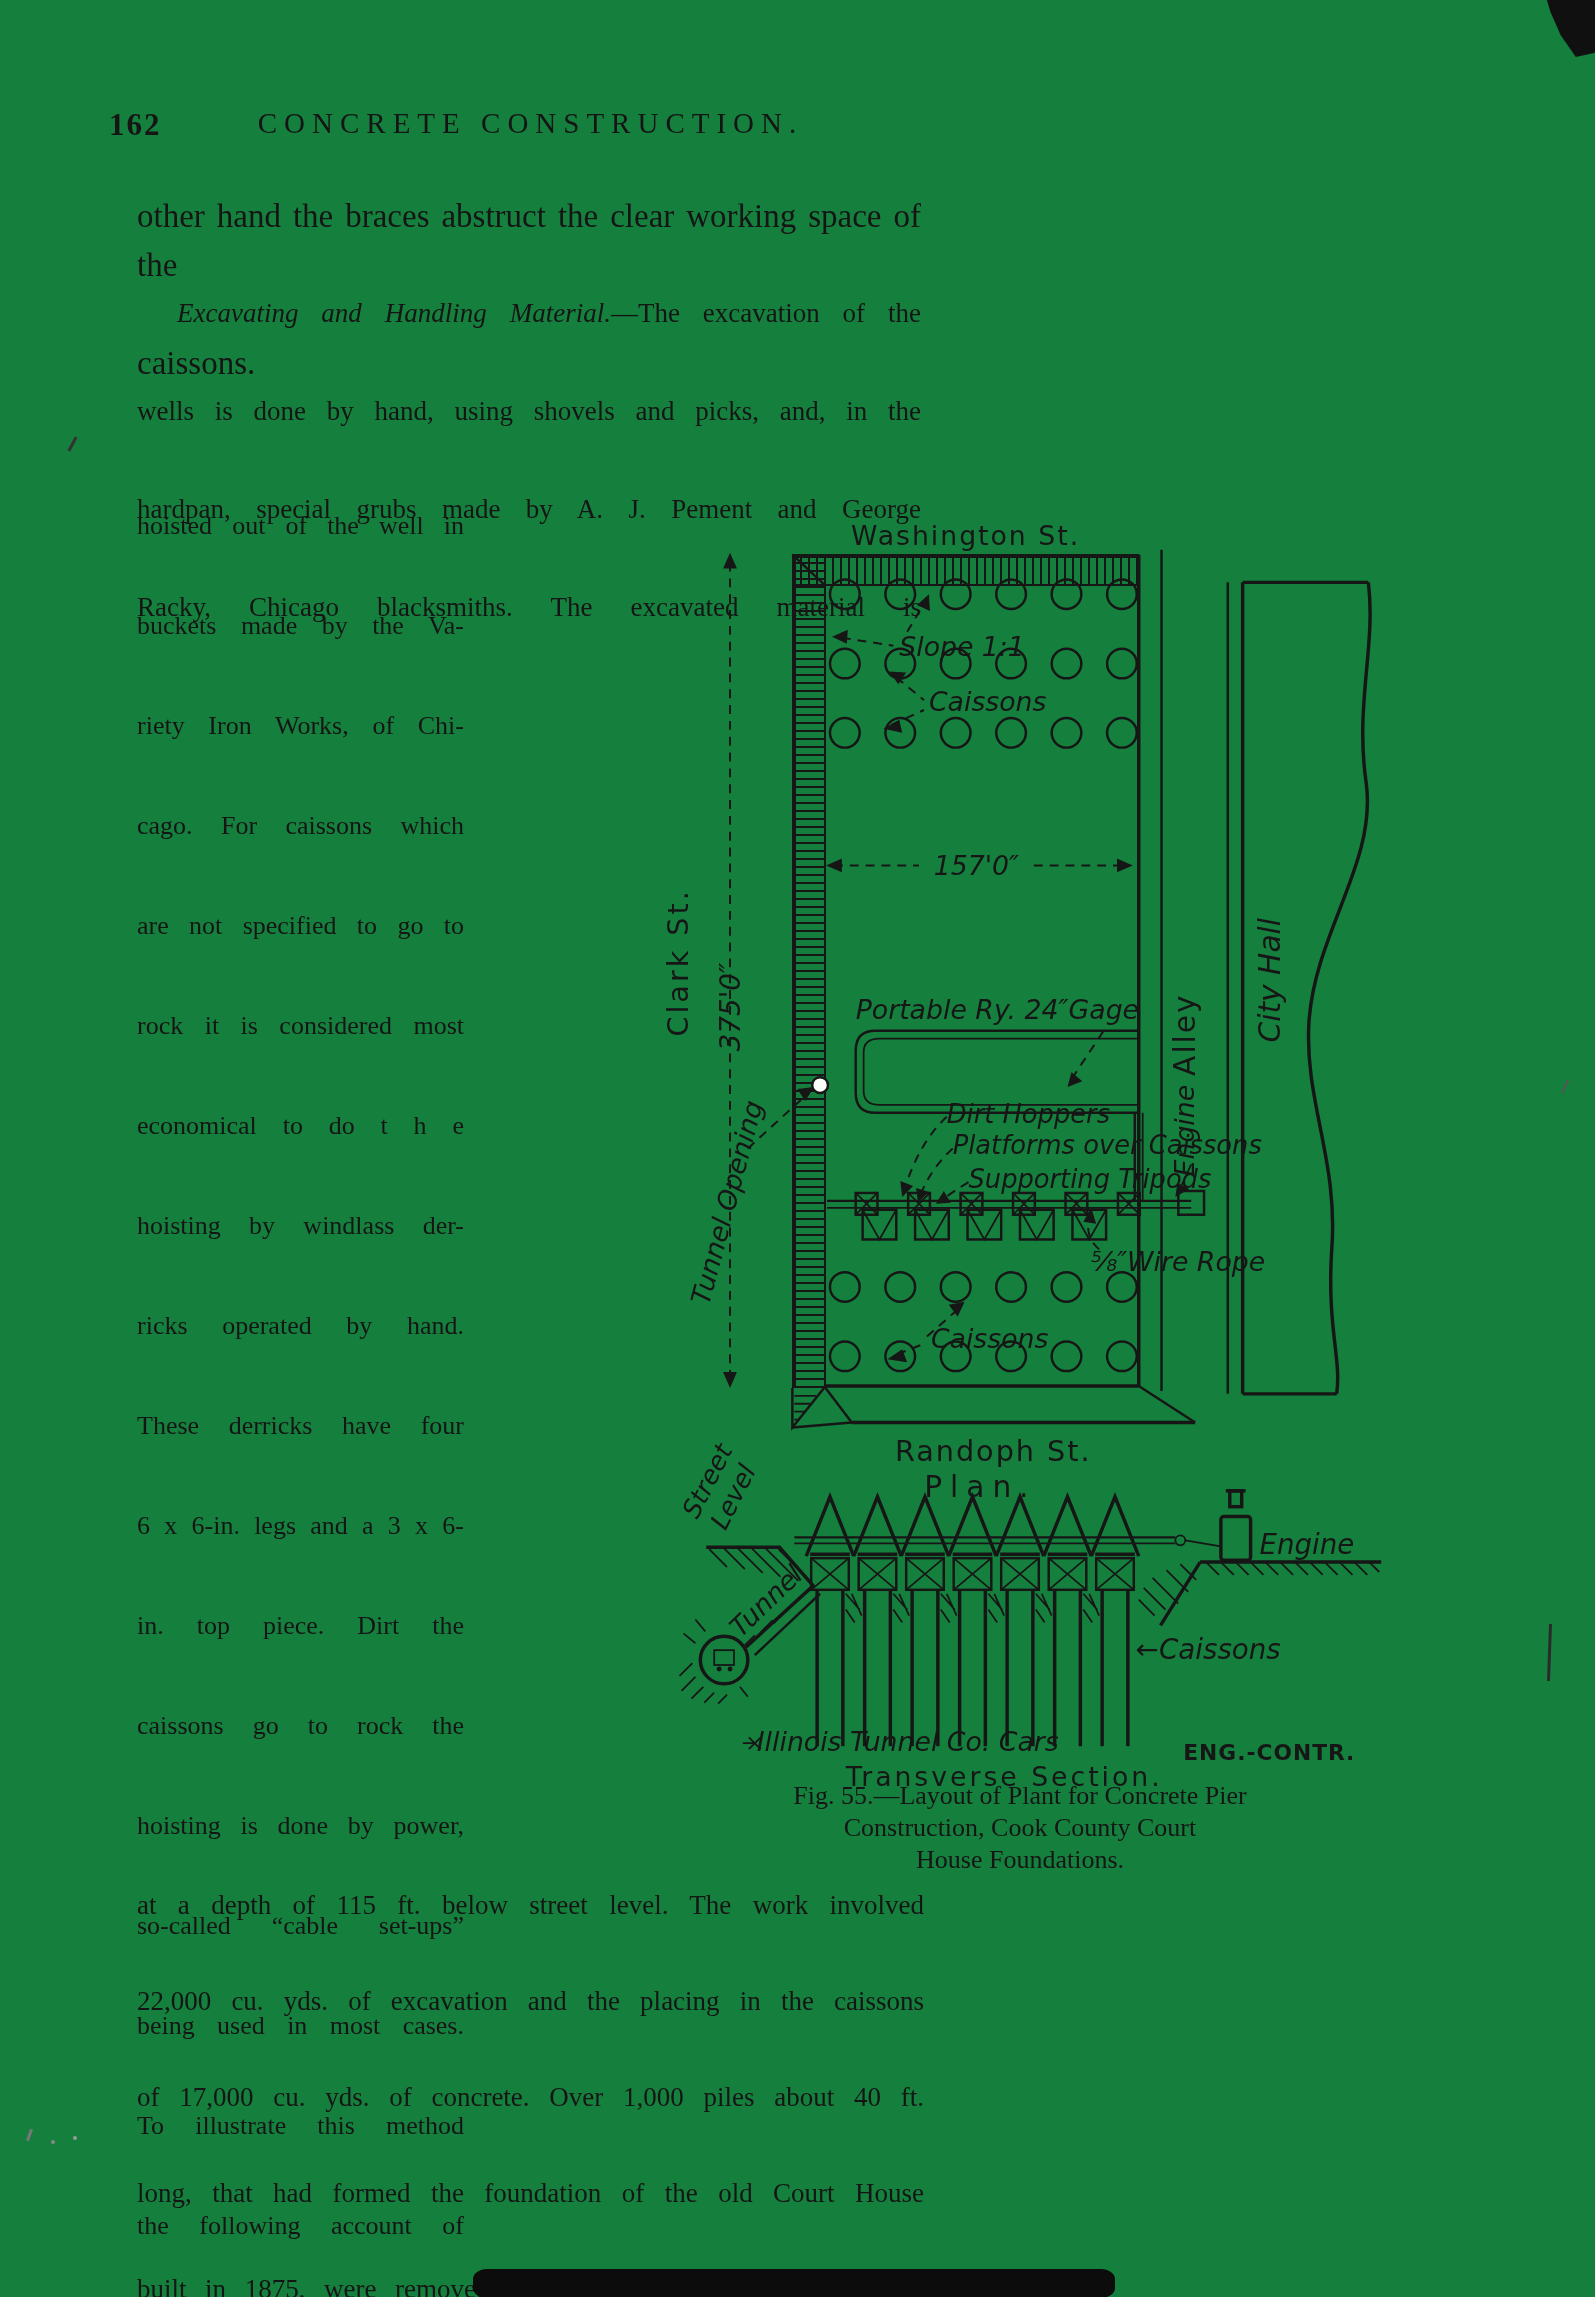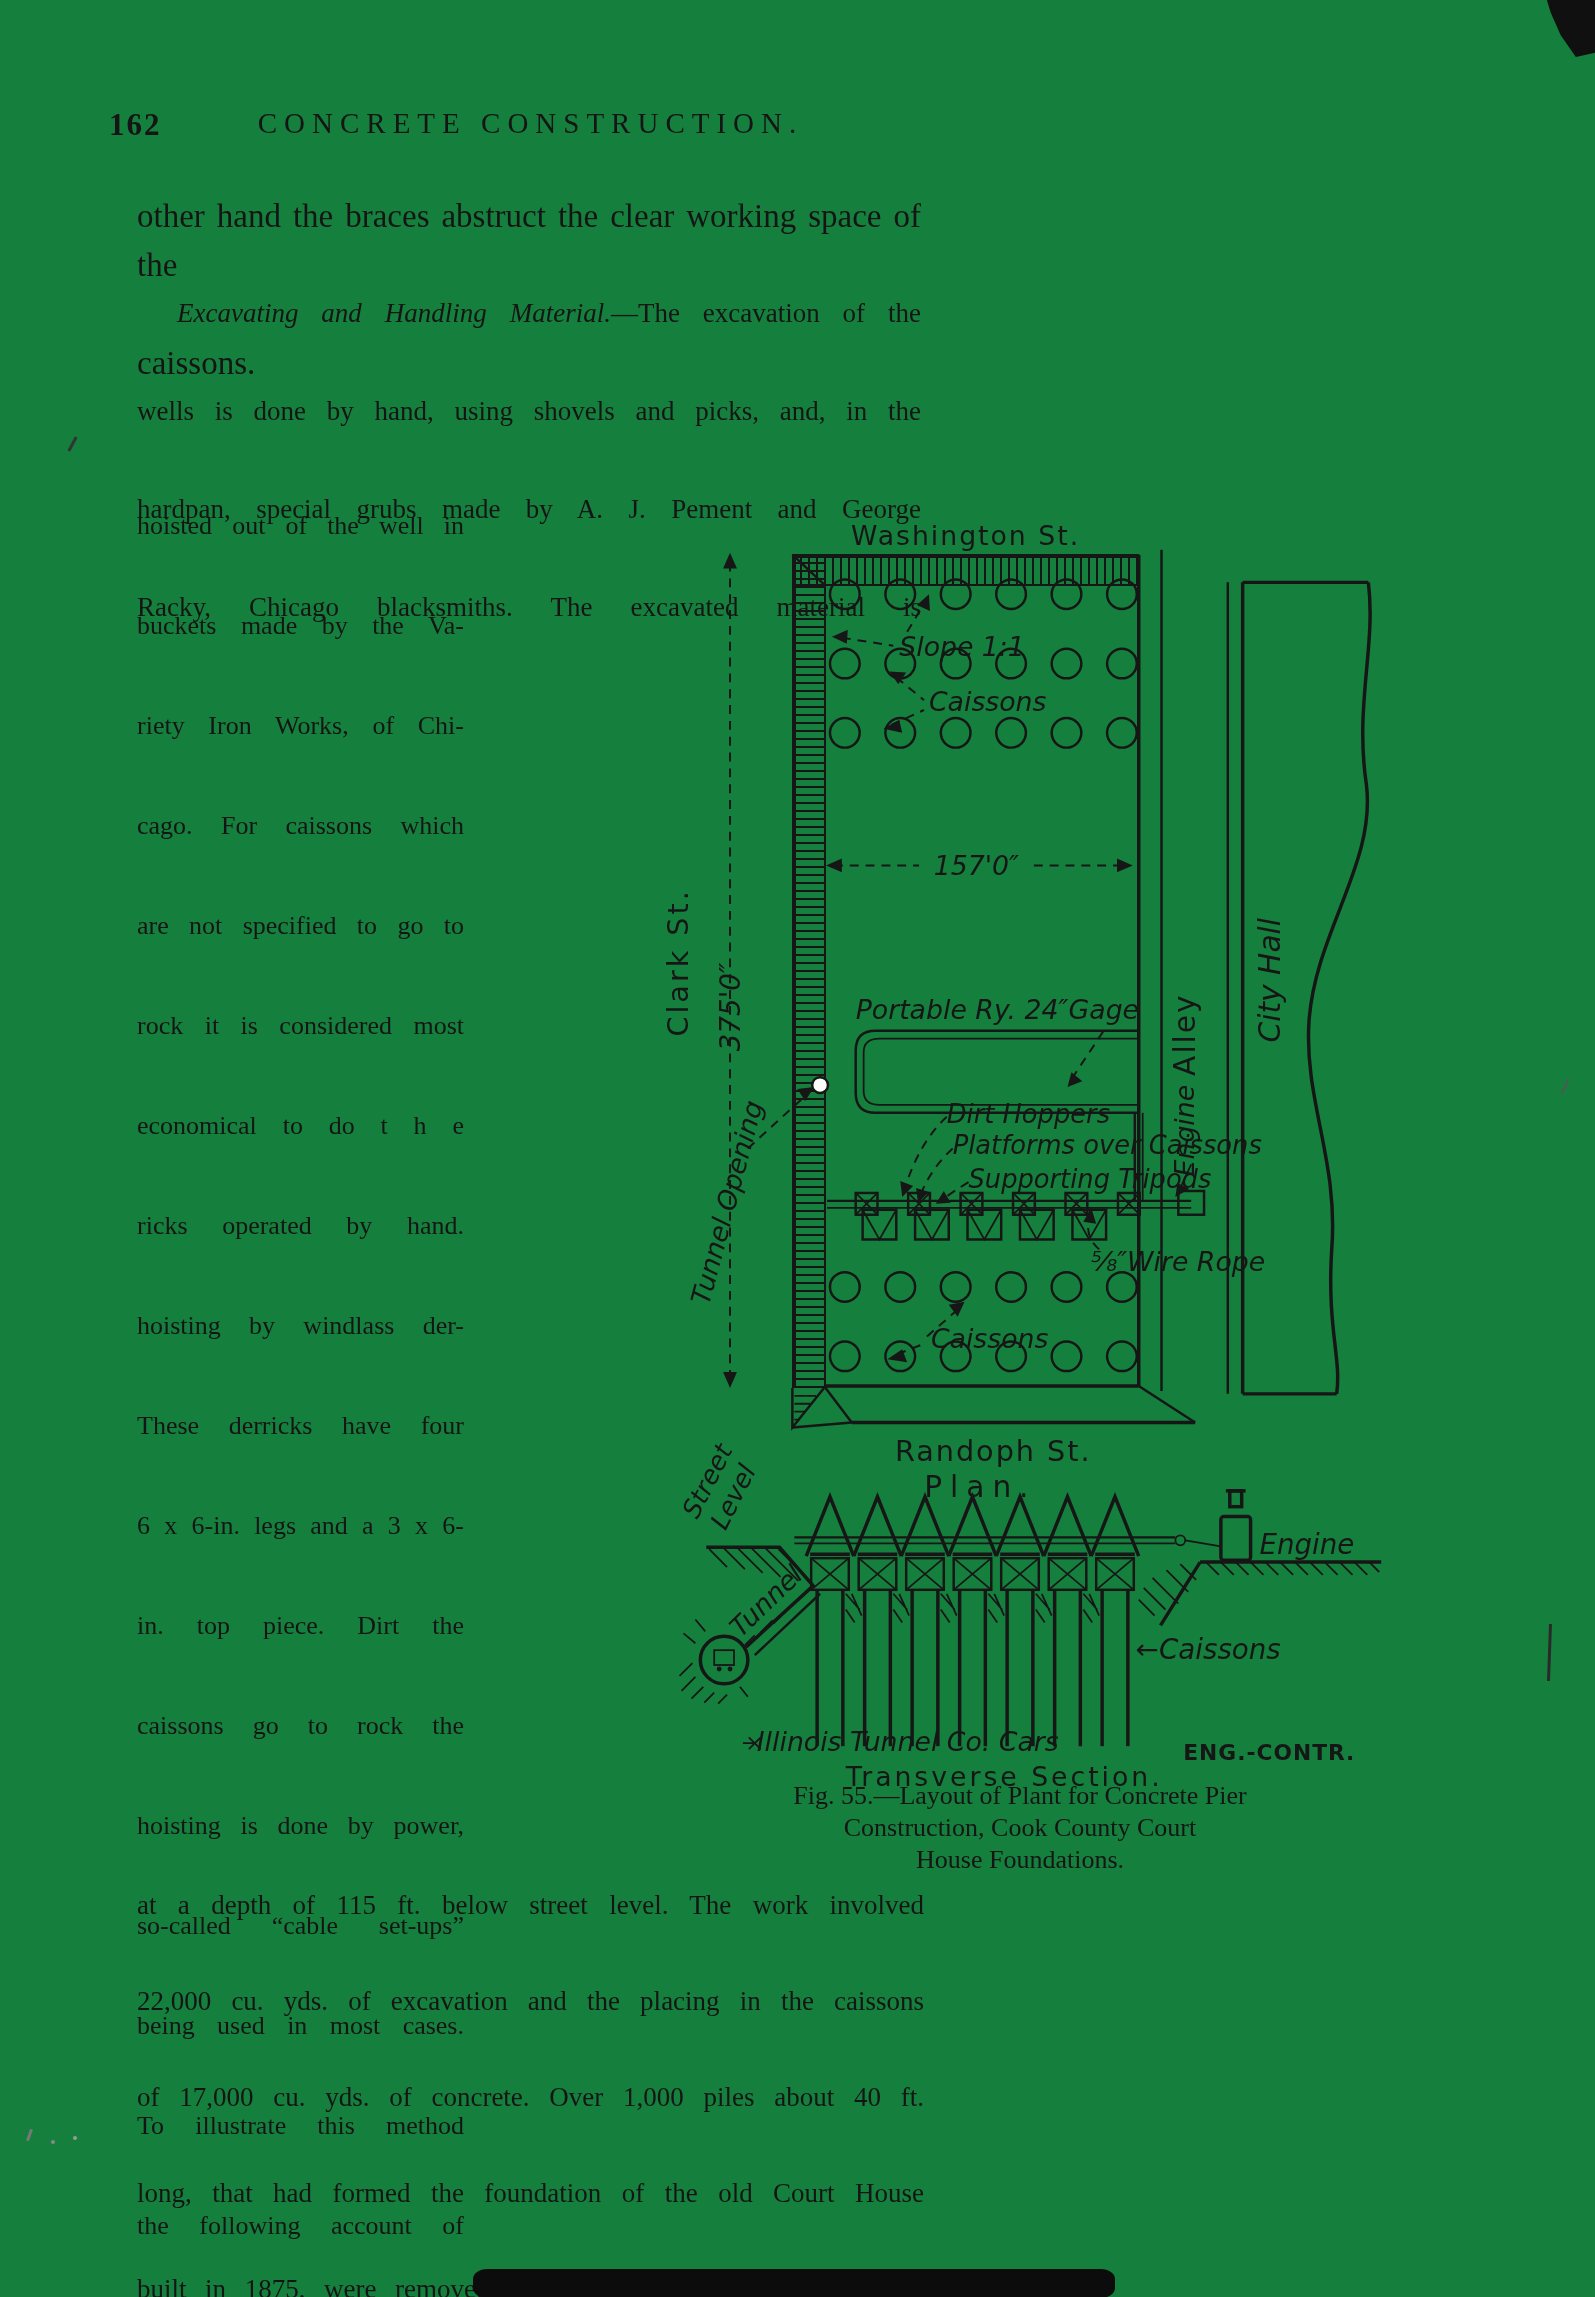--- a/index.html
+++ b/index.html
@@ -68,22 +68,22 @@
   </div>
 
   <div id="leftcol" class="abs">
     <div class="jl">hoisted out of the well in</div>
     <div class="jl">buckets made by the Va-</div>
     <div class="jl">riety Iron Works, of Chi-</div>
     <div class="jl">cago. For caissons which</div>
     <div class="jl">are not specified to go to</div>
     <div class="jl">rock it is considered most</div>
     <div class="jl">economical to do t h e</div>
+    <div class="jl">hoisting by windlass der-</div>
     <div class="jl">ricks operated by hand.</div>
-    <div class="jl">hoisting by windlass der-</div>
     <div class="jl">These derricks have four</div>
     <div class="jl">6 x 6-in. legs and a 3 x 6-</div>
     <div class="jl">in. top piece. Dirt the</div>
     <div class="jl">caissons go to rock the</div>
     <div class="jl">hoisting is done by power,</div>
     <div class="jl">so-called “cable set-ups”</div>
     <div class="jl">being used in most cases.</div>
     <div class="jl">To illustrate this method</div>
     <div class="jl">the following account of</div>
     <div class="jl">the foundation work for</div>

